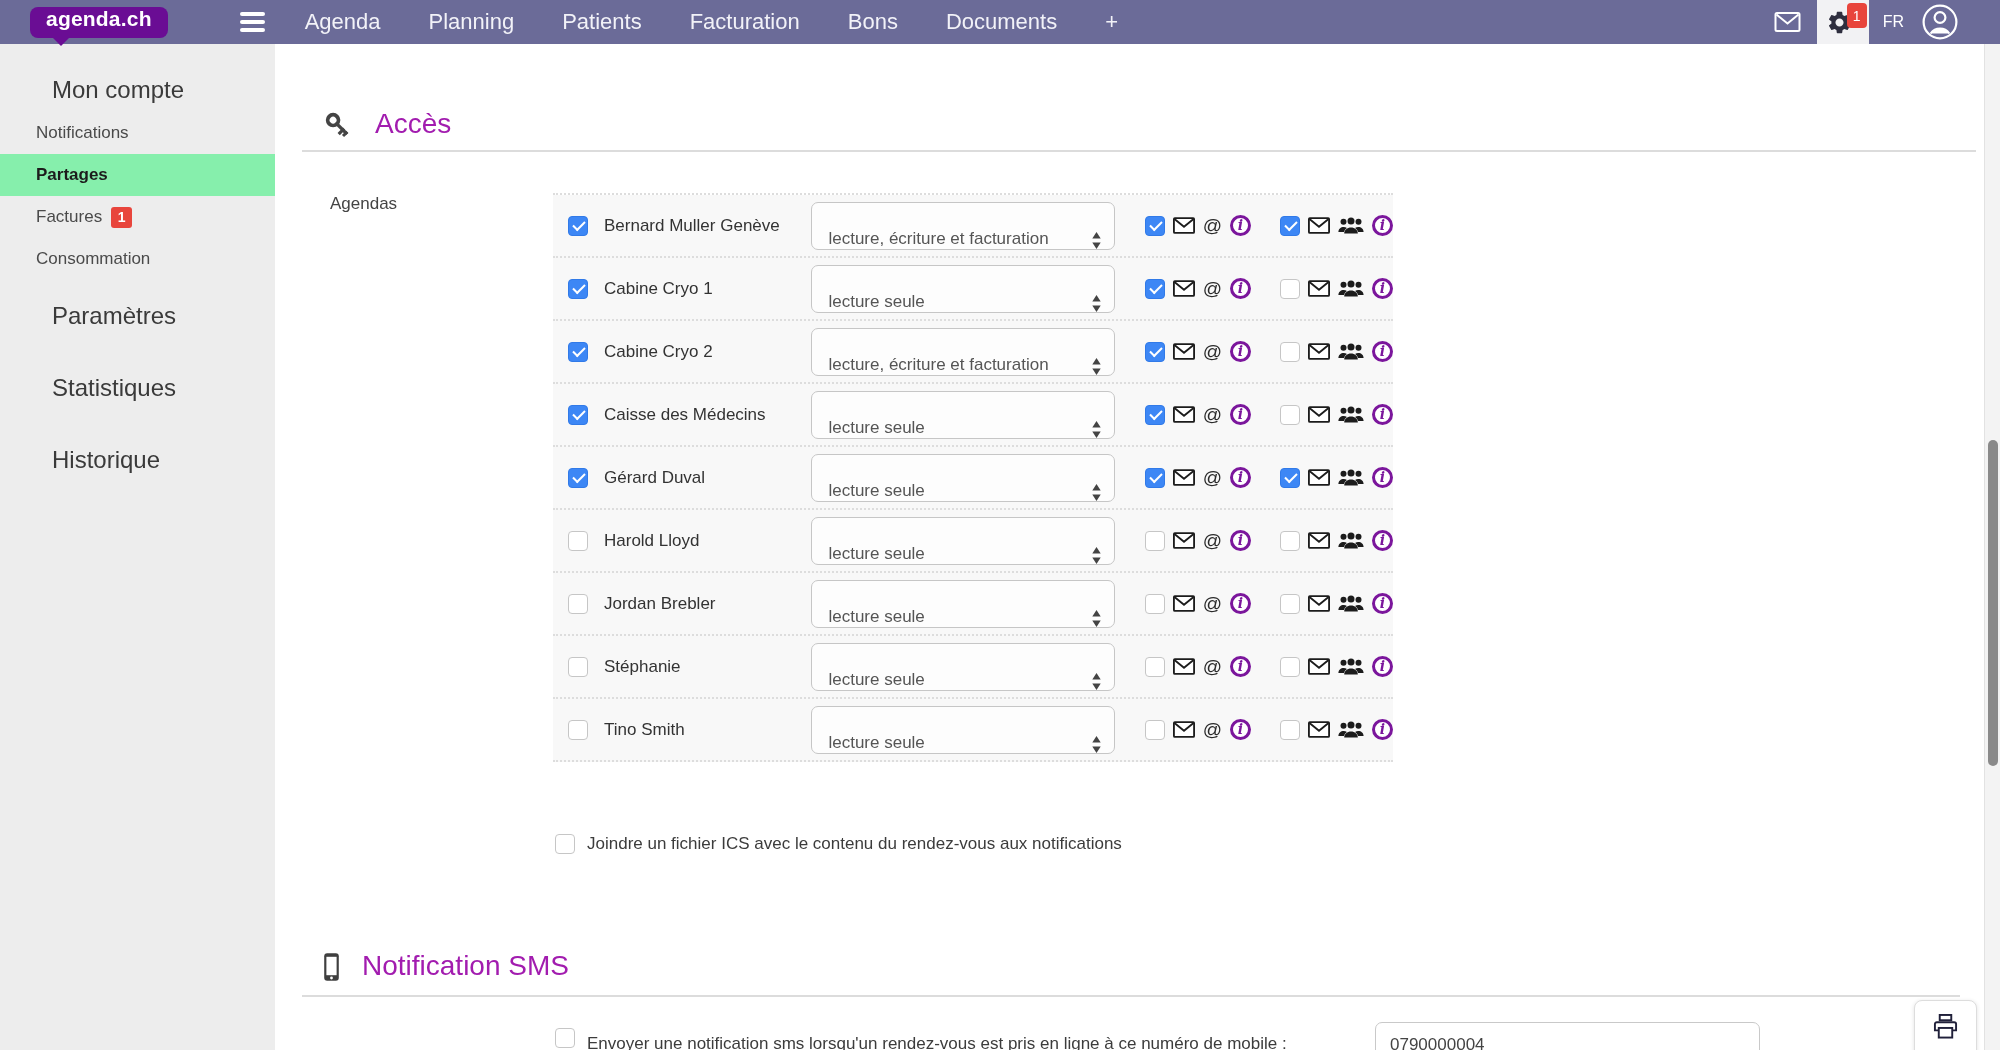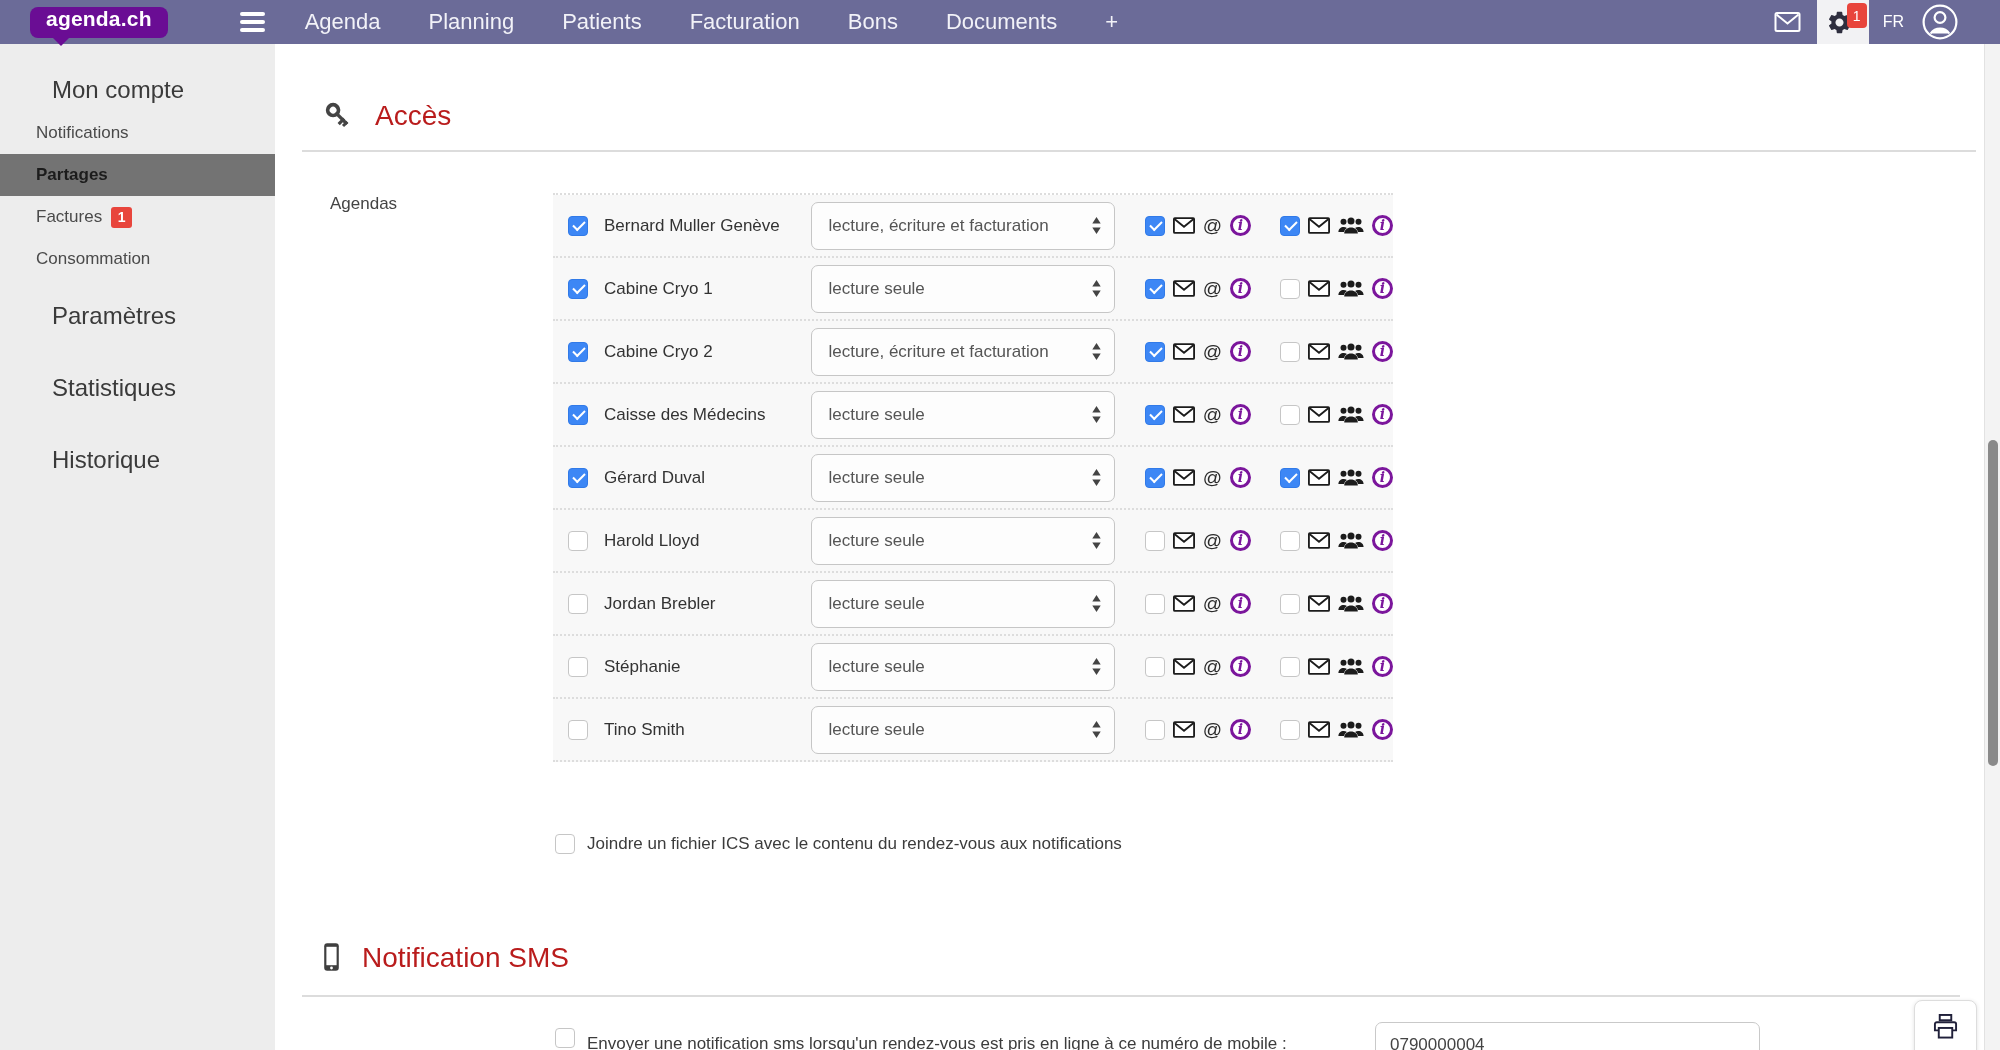--- a/index.html
+++ b/index.html
@@ -27,44 +27,44 @@
     color:#fff; font-size:14px; border-radius:4px; display:flex; align-items:center; justify-content:center; padding:0 4px; }
   .tb-lang { color:#fff; font-size:16px; margin:0 18px 0 14px; cursor:pointer; }
   .tb-avatar { width:36px; height:36px; margin-right:42px; cursor:pointer; }
 
   
   .sidebar { position:absolute; left:0; top:44px; bottom:0; width:275px; background:#ededed; padding-top:24px; }
   .sb-title { height:44px; line-height:44px; padding-left:52px; font-size:24px; color:#3a3a3a; cursor:pointer; }
   .sb-title + .sb-title { margin-top:28px; }
   .sb-item { height:42px; line-height:42px; padding-left:36px; font-size:17px; color:#4a4a4a;
     cursor:pointer; display:flex; align-items:center; }
-  .sb-item.active { background:#737373; color:#1c1c1c; font-weight:bold; }
+  .sb-item.active { background:#86efac; color:#1c1c1c; font-weight:bold; }
   .sb-badge { margin-left:9px; background:#e8453c; color:#fff; font-size:14px; font-weight:bold;
     width:21px; height:21px; border-radius:3px; display:flex; align-items:center; justify-content:center; }
   .sb-item + .sb-title { margin-top:14px; }
 
   
   .main { position:absolute; left:275px; top:44px; right:16px; bottom:0; background:#fff; overflow:visible; }
-  .section-header { position:absolute; display:flex; align-items:flex-start; gap:22px; color:#b91c1c; font-size:28px; }
+  .section-header { position:absolute; display:flex; align-items:flex-end; gap:22px; color:#a21caf; font-size:28px;margin-top:8px; }
   .section-header .hicon { display:flex; align-items:center; }
   .hdr-acces { left:48px; top:56px; }
   .hdr-sms { left:48px; top:898px; }
   .rule { position:absolute; height:2px; background:#dcdcdc; }
   .rule1 { left:27px; right:8px; top:106px; }
   .rule2 { left:27px; right:24px; top:951px; }
 
   .row-label { position:absolute; left:55px; top:150px; font-size:17px; color:#444; }
 
   
   .agenda-table { position:absolute; left:278px; top:149px; width:840px; border-top:2px dotted #ddd; }
   .ag-row { height:63px; background:#f8f8f8; border-bottom:2px dotted #ddd;
     display:flex; align-items:center; padding-left:15px; }
   .ag-name { margin-left:16px; width:208px; font-size:17px; color:#333; }
   .sel { width:304px; height:48px; background:#fdfdfd; border:1px solid #c6c6c6; border-radius:7px;
-    display:flex; align-items:center; justify-content:space-between; padding:0 12px 0 16px;
+    display:flex; align-items:flex-end; justify-content:space-between; padding:0 12px 0 16px;
     font-size:17px; color:#555; cursor:pointer; }
   .sel svg { width:11px; height:17px; flex:none; margin-left:8px; }
   .notif-group { display:flex; align-items:center; gap:8px; }
   .g1 { margin-left:30px; }
   .g2 { margin-left:29px; }
 
   
   .cb { width:20px; height:20px; border:1px solid #c6c6c6; border-radius:4px; background:#fff;
     position:relative; cursor:pointer; flex:none; }
   .cb.checked { background:#3d87f5; border-color:#317ae8; }

